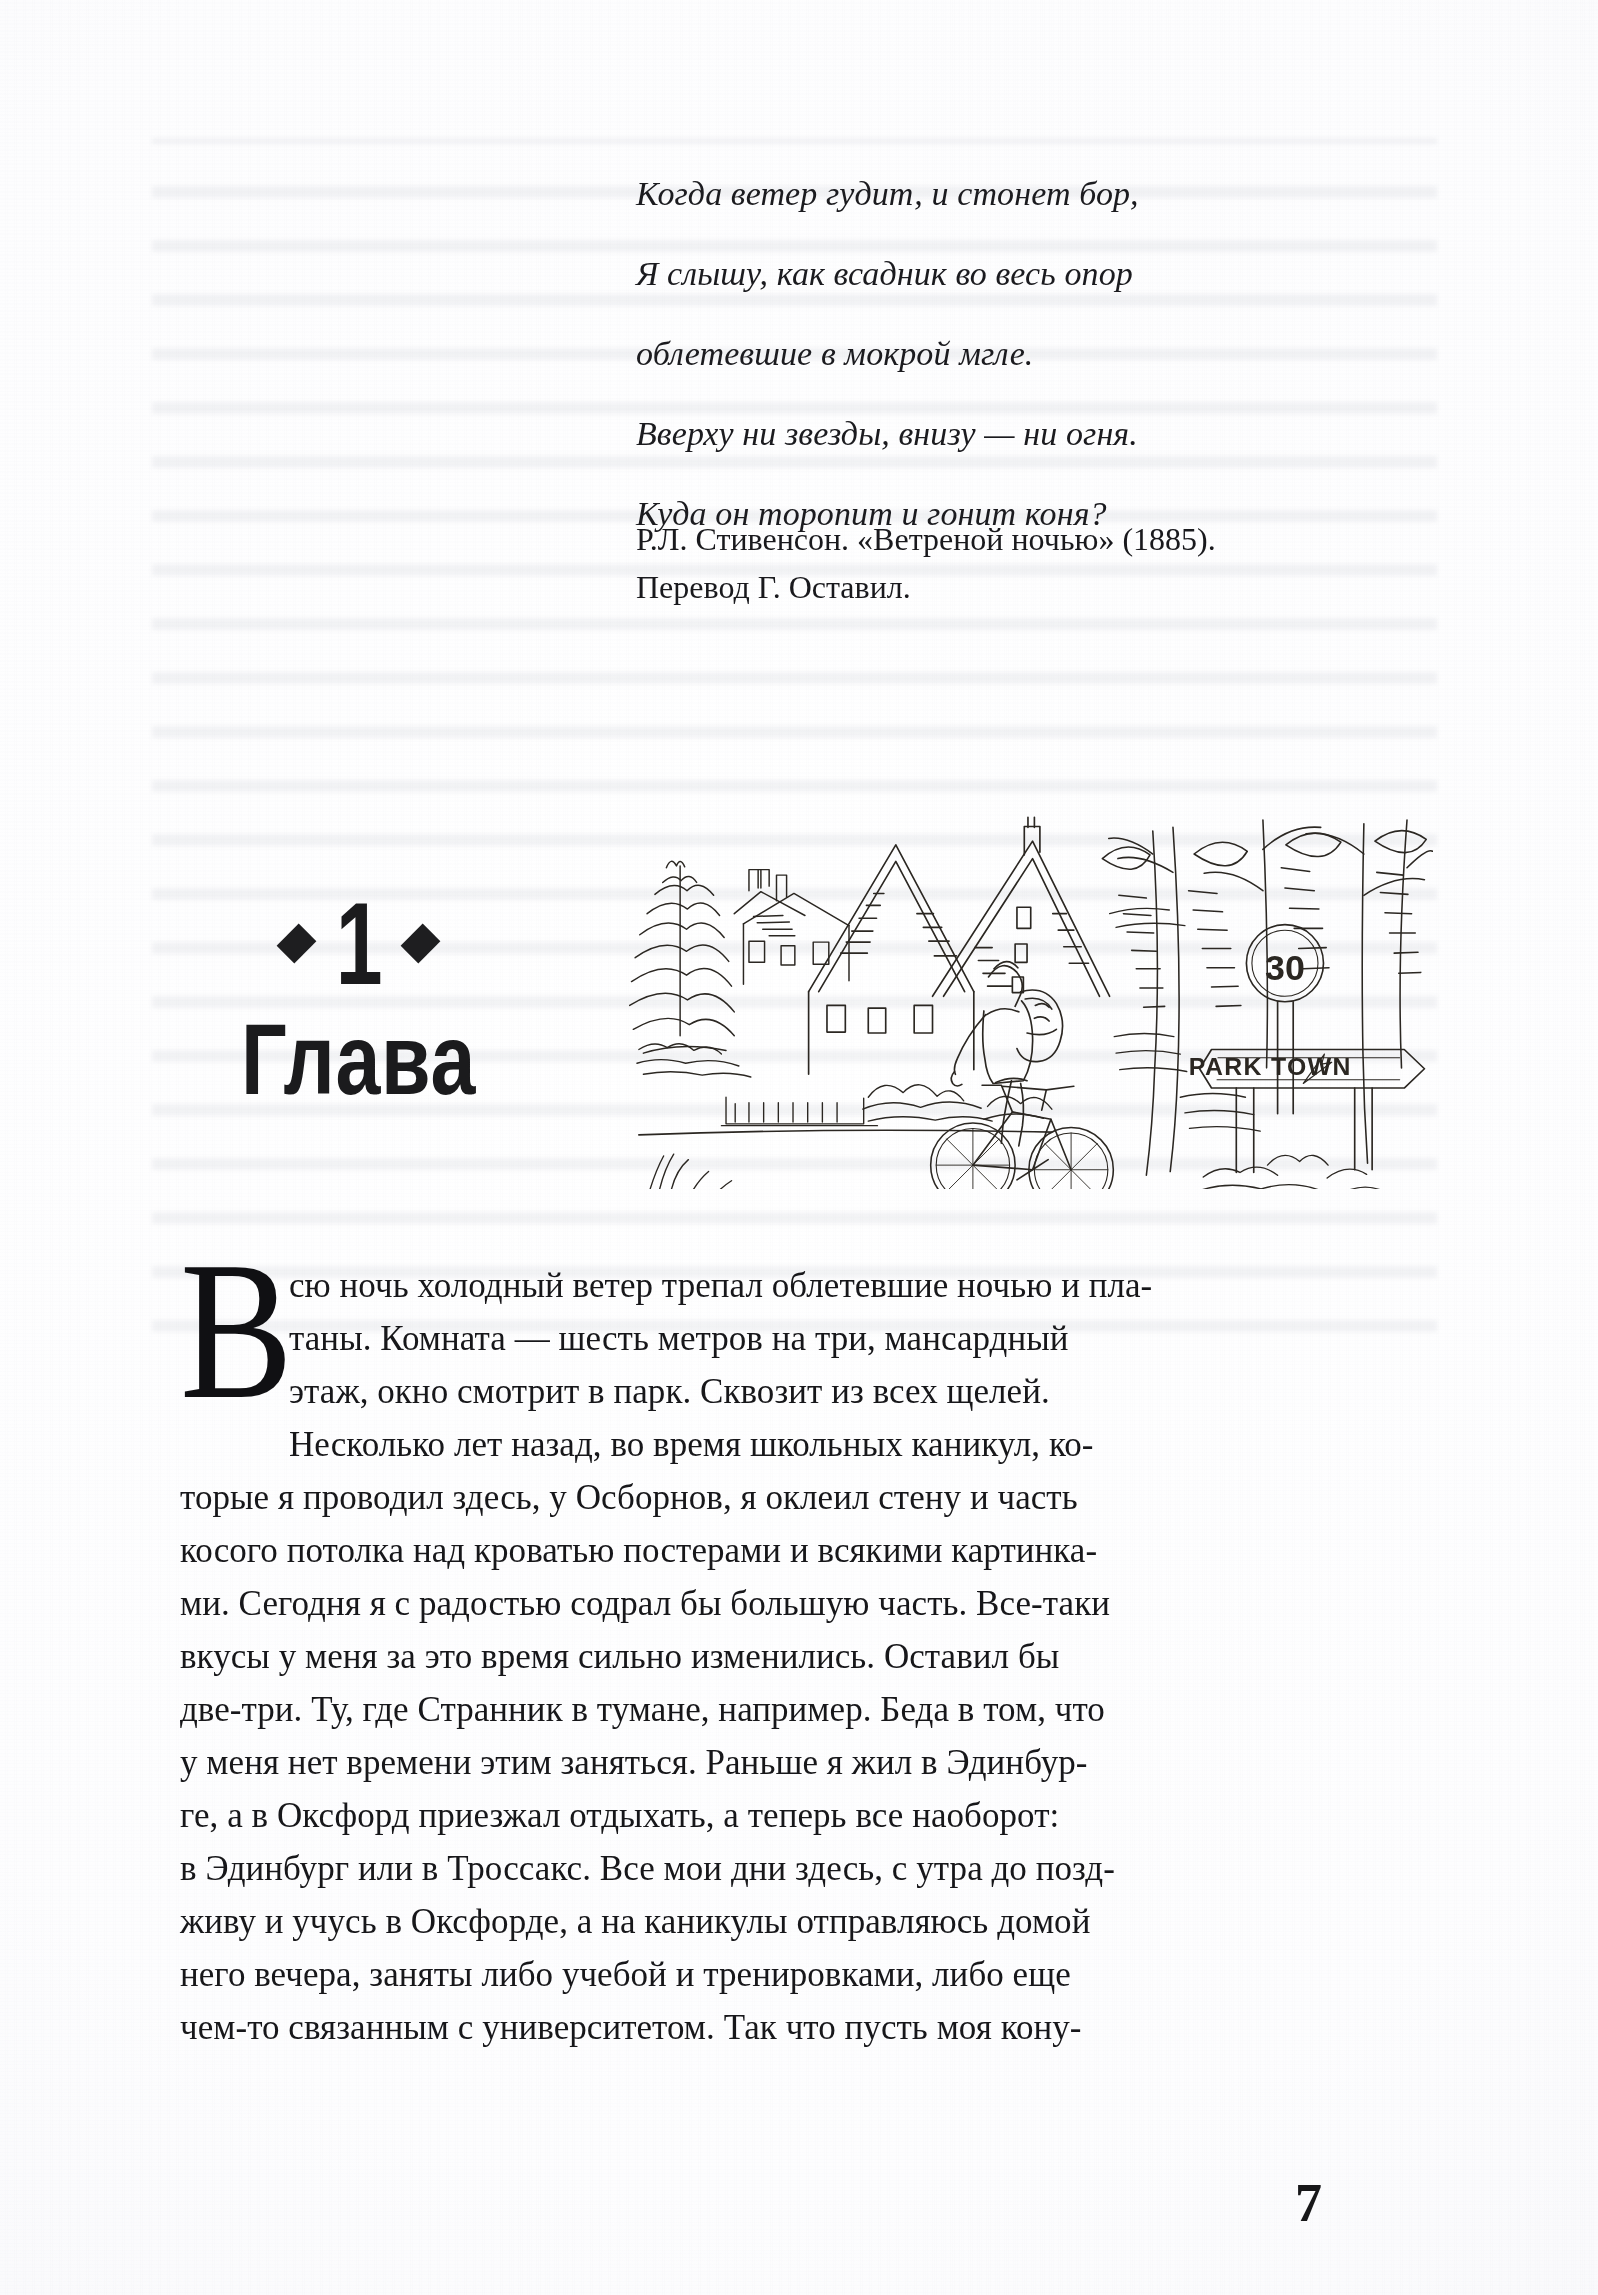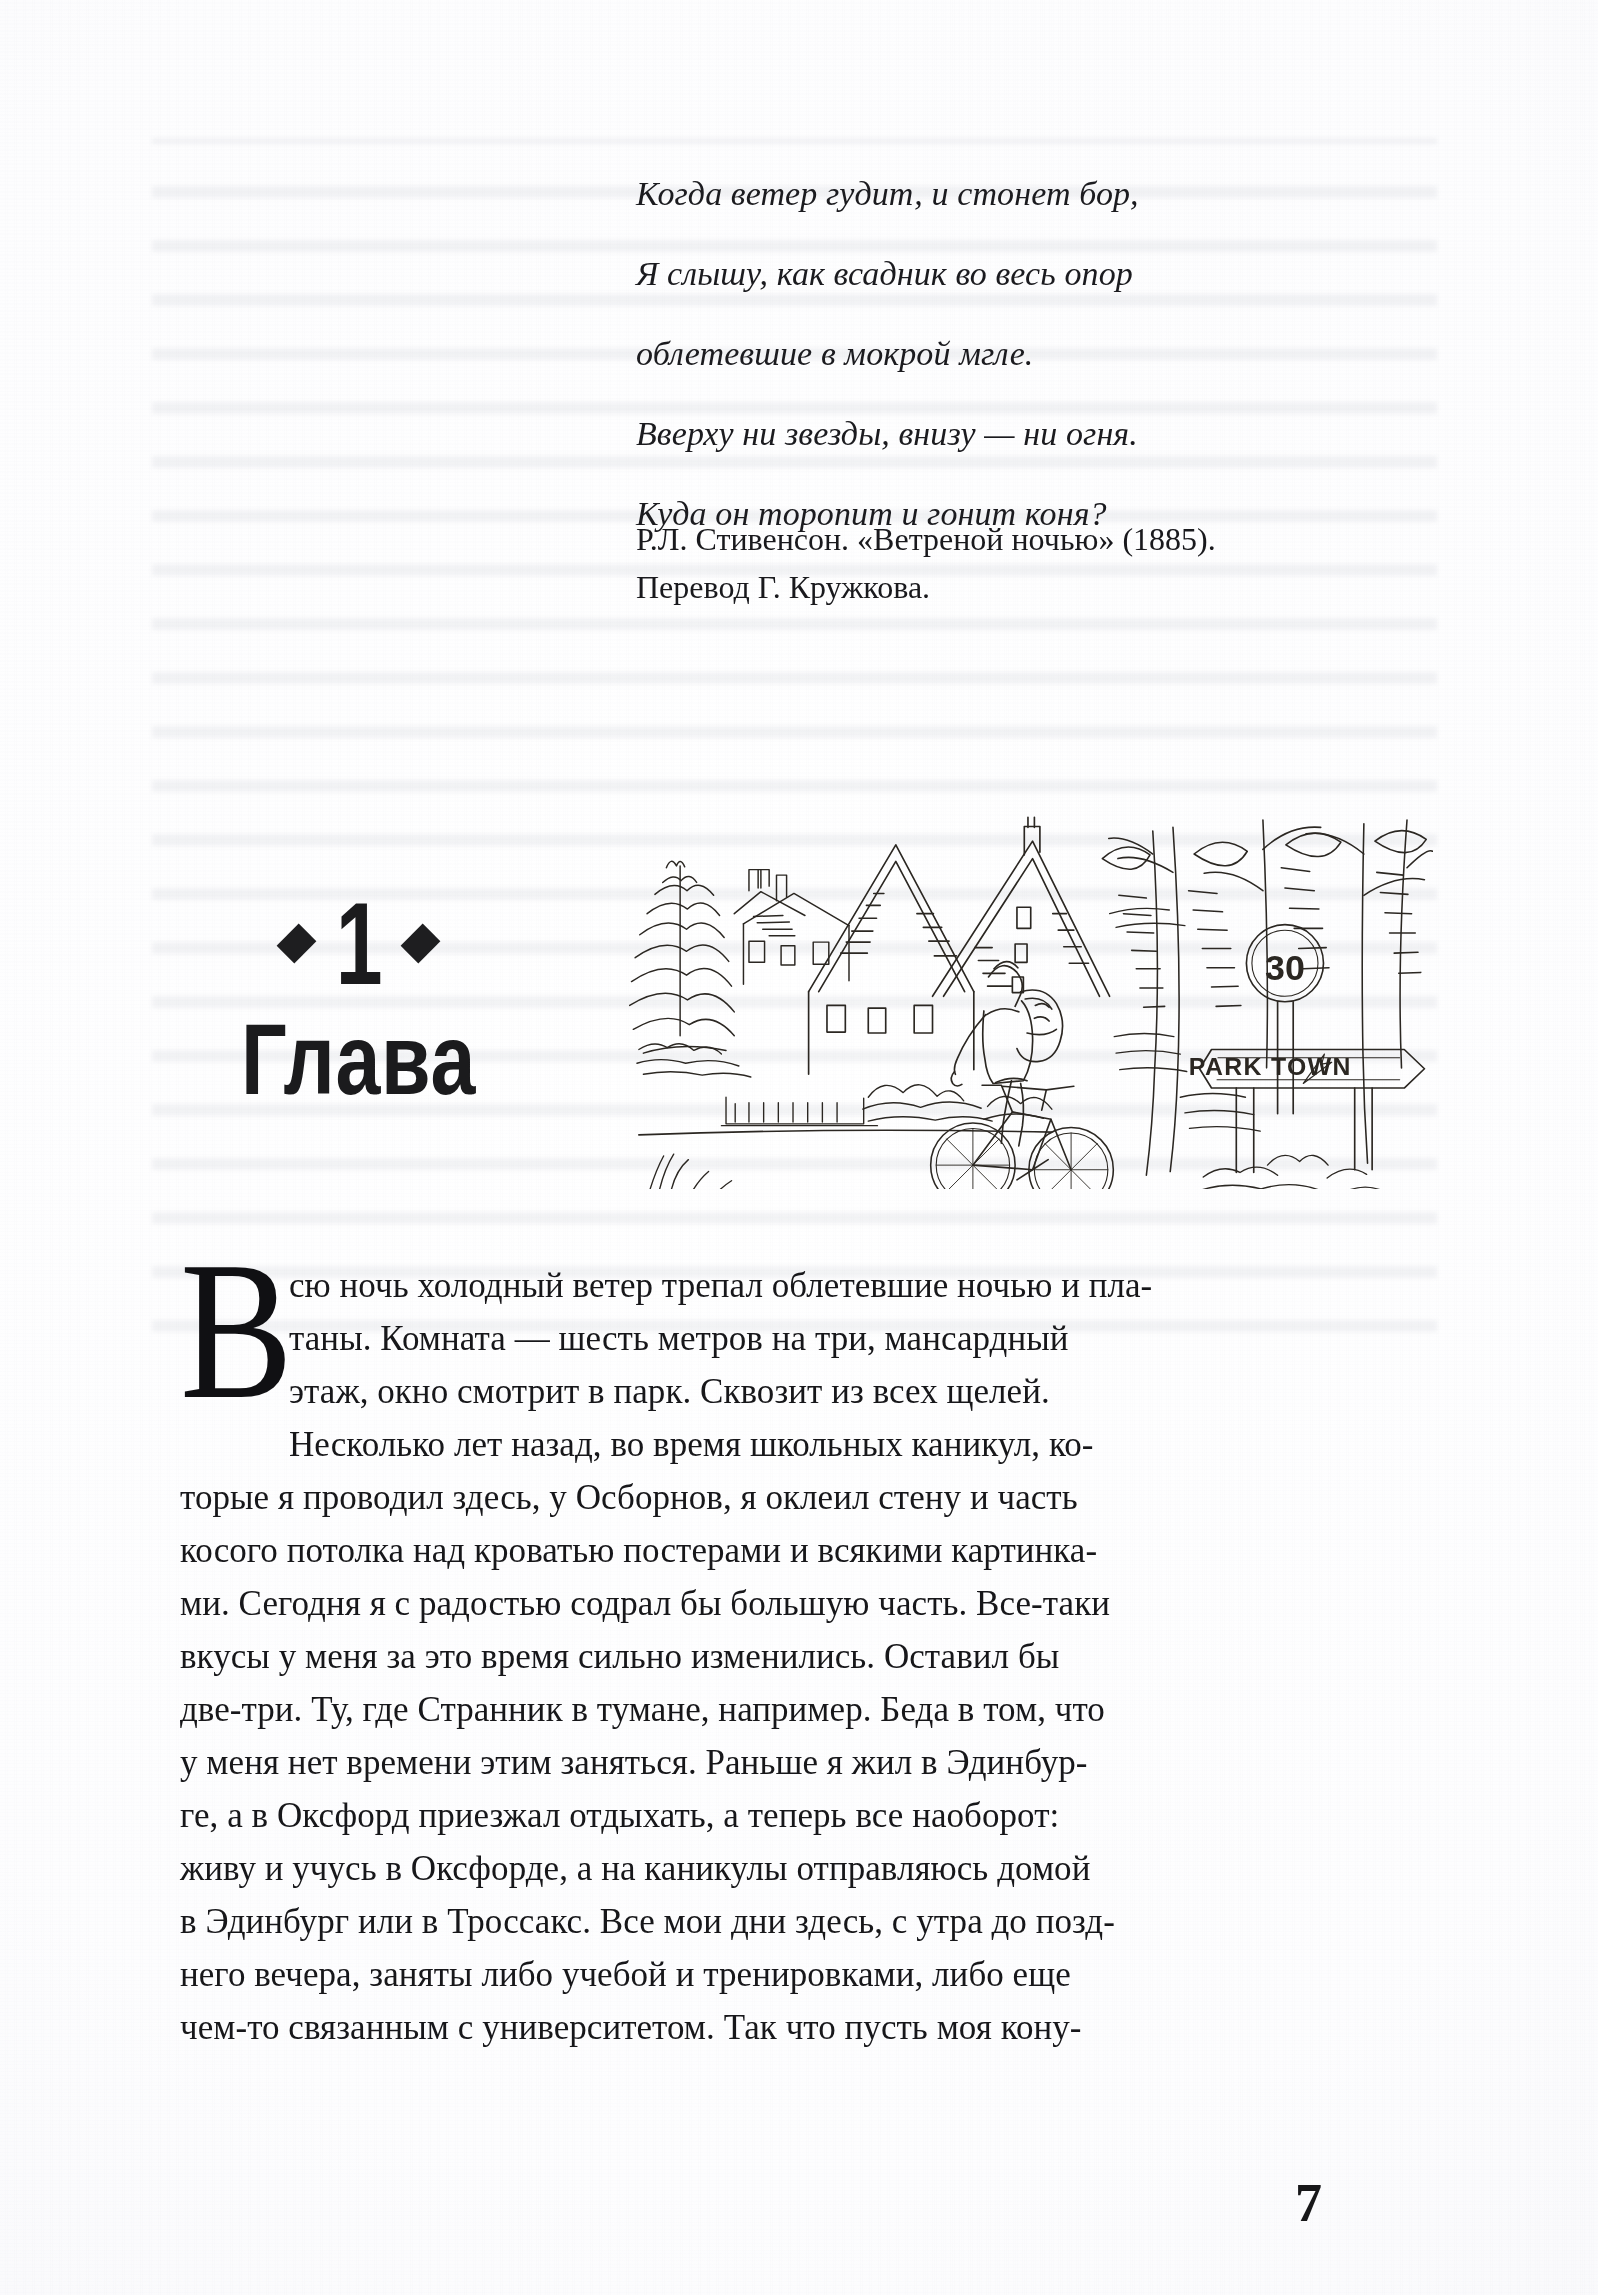--- a/index.html
+++ b/index.html
@@ -179,21 +179,21 @@
   <div id="epigraph">
     <div class="epi-line">Когда ветер гудит, и стонет бор,</div>
     <div class="epi-line">Я слышу, как всадник во весь опор</div>
     <div class="epi-line">облетевшие в мокрой мгле.</div>
     <div class="epi-line">Вверху ни звезды, внизу — ни огня.</div>
     <div class="epi-line">Куда он торопит и гонит коня?</div>
   </div>
 
   <div id="attribution">
     <div class="attr-line">Р.Л. Стивенсон. «Ветреной ночью» (1885).</div>
-    <div class="attr-line">Перевод Г. Кружкова.</div>
+    <div class="attr-line">Перевод Г. Оставил.</div>
   </div>
 
   <div id="chapter-heading">
     <div id="chapter-number-row">
       <span class="diamond"></span>
       <span id="chapter-number">1</span>
       <span class="diamond"></span>
     </div>
     <div id="chapter-word">Глава</div>
   </div>
@@ -421,21 +421,21 @@
     <div class="body-line indent-drop">таны. Комната — шесть метров на три, мансардный</div>
     <div class="body-line indent-drop">этаж, окно смотрит в парк. Сквозит из всех щелей.</div>
     <div class="body-line indent-drop">Несколько лет назад, во время школьных каникул, ко-</div>
     <div class="body-line">торые я проводил здесь, у Осборнов, я оклеил стену и часть</div>
     <div class="body-line">косого потолка над кроватью постерами и всякими картинка-</div>
     <div class="body-line">ми. Сегодня я с радостью содрал бы большую часть. Все-таки</div>
     <div class="body-line">вкусы у меня за это время сильно изменились. Оставил бы</div>
     <div class="body-line">две-три. Ту, где Странник в тумане, например. Беда в том, что</div>
     <div class="body-line">у меня нет времени этим заняться. Раньше я жил в Эдинбур-</div>
     <div class="body-line">ге, а в Оксфорд приезжал отдыхать, а теперь все наоборот:</div>
+    <div class="body-line">в Эдинбург или в Троссакс. Все мои дни здесь, с утра до позд-</div>
     <div class="body-line">живу и учусь в Оксфорде, а на каникулы отправляюсь домой</div>
-    <div class="body-line">в Эдинбург или в Троссакс. Все мои дни здесь, с утра до позд-</div>
     <div class="body-line">него вечера, заняты либо учебой и тренировками, либо еще</div>
     <div class="body-line">чем-то связанным с университетом. Так что пусть моя кону-</div>
   </div>
 
   <div id="page-number">7</div>
 </div>
 
 
 </body></html>

